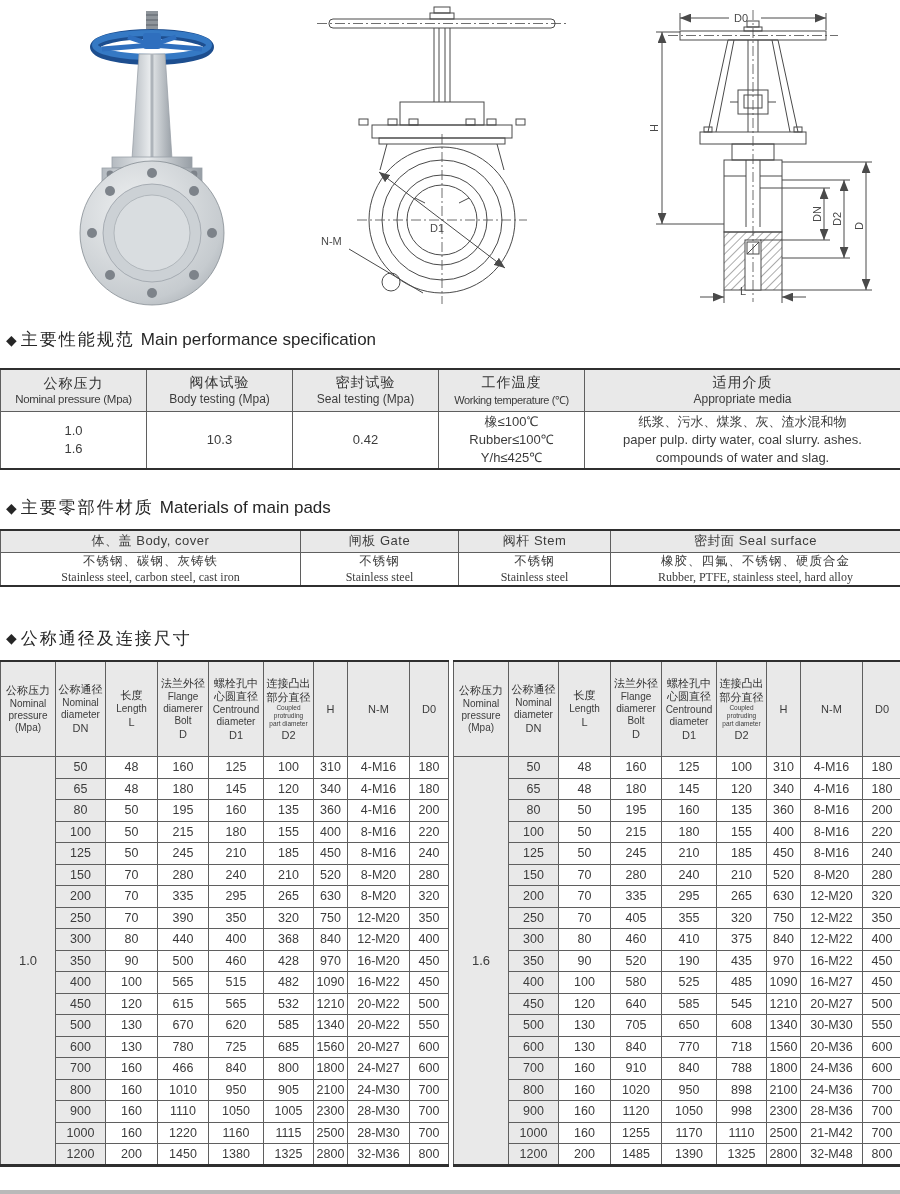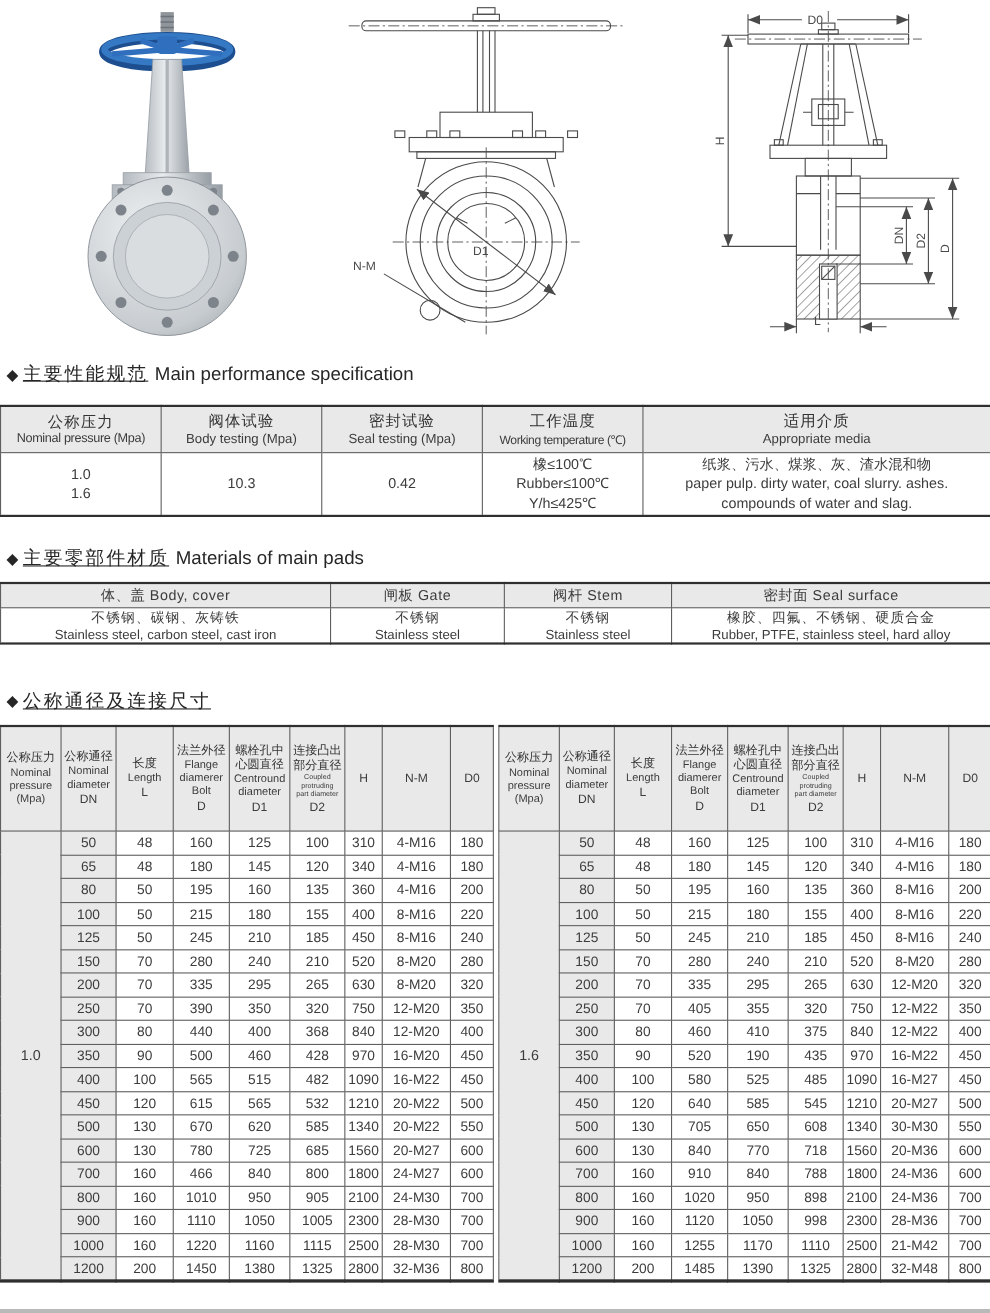--- a/index.html
+++ b/index.html
@@ -12,40 +12,40 @@
   .drawings { position:relative; height:312px; }
   .drawings svg { position:absolute; top:2px; }
   .svg-photo { left:52px; }
   .svg-front { left:287px; }
   .svg-side  { left:628px; }
   .cl { stroke-dasharray:10 3 2 3; stroke-width:0.8; }
   .dimtxt { font-size:11px; fill:#4a4a4a; font-family:"Liberation Sans",sans-serif; }
   
   .section-title { display:flex; align-items:baseline; padding-left:6px; font-size:17px; color:#262626; }
   .section-title .bullet { font-size:14px; margin-right:4px; align-self:center; }
-  .section-title .t-zh { letter-spacing:2px; margin-right:6px;text-decoration:underline; }
+  .section-title .t-zh { letter-spacing:2px; margin-right:6px; }
   #st1 { margin-top:16px; }
   #st2 { margin-top:26px; }
   #st3 { margin-top:40px; }
   
   table { border-collapse:collapse; table-layout:fixed; }
   th,td { border:1px solid #5f5f5f; text-align:center; vertical-align:middle; }
   thead th { background:#e9e9e9; font-weight:normal; }
   
   .perf { width:900px; margin-top:17px; border-top:2px solid #2f2f2f; border-bottom:2px solid #2f2f2f; }
   .perf th { height:42px; }
   .perf td { height:58px; font-size:13px; white-space:pre-line; line-height:1.35; }
   .th-zh { font-size:14px; letter-spacing:1px; color:#333; }
   .th-en { font-size:12px; color:#3c3c3c; }
   .perf th:nth-child(4) .th-en { font-size:11px; letter-spacing:-0.4px; }
   .perf th:nth-child(1) .th-en { font-size:11.5px; letter-spacing:-0.3px; }
   
   .mats { width:900px; margin-top:10px; border-top:2px solid #2f2f2f; border-bottom:2px solid #2f2f2f; }
   .mats th { height:22px; font-size:13px; letter-spacing:0.5px; }
-  .mats td { height:28px; }
+  .mats td { height:28px;font-family:Liberation Serif, serif; }
   .v-zh { font-size:12.5px; letter-spacing:1px; }
   .v-en { font-size:12px; }
   
   .dims-wrap { display:flex; gap:4px; margin-top:10px; }
   .dims { width:448px; border-top:2px solid #2f2f2f; border-bottom:3px solid #2f2f2f; }
   .dims thead th { height:96px; padding:2px 0; }
   .dims .h-zh { font-size:11px; white-space:pre-line; line-height:1.25; color:#333; }
   .dims .h-en { font-size:10px; white-space:pre-line; line-height:1.2; }
   .dims .h-en.h-tiny { font-size:6.5px; }
   .dims .h-code { font-size:11px; margin-top:1px; }

